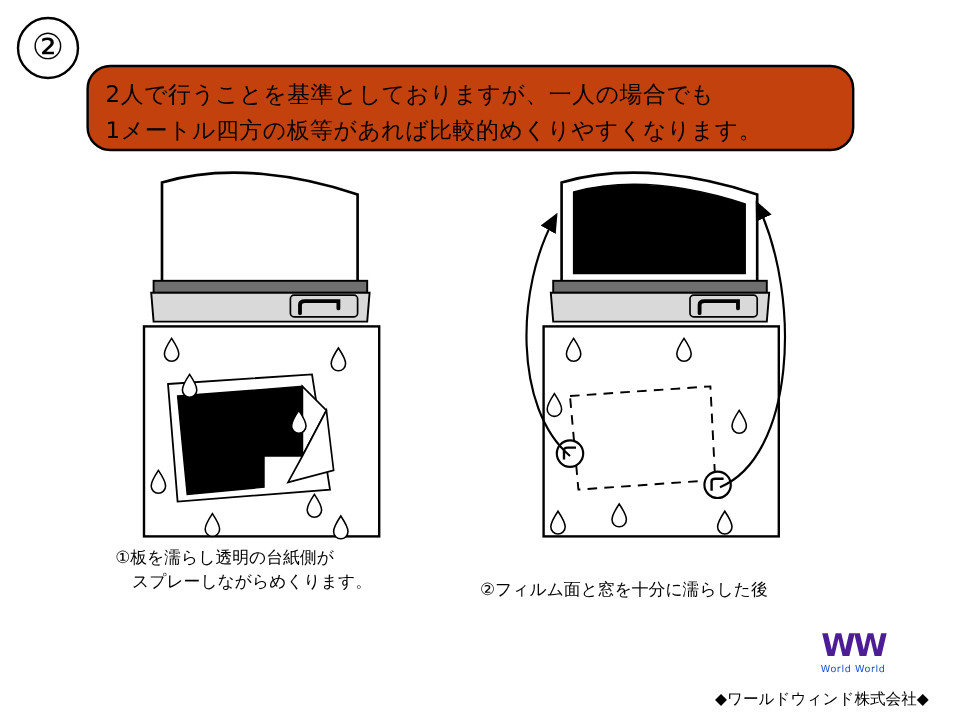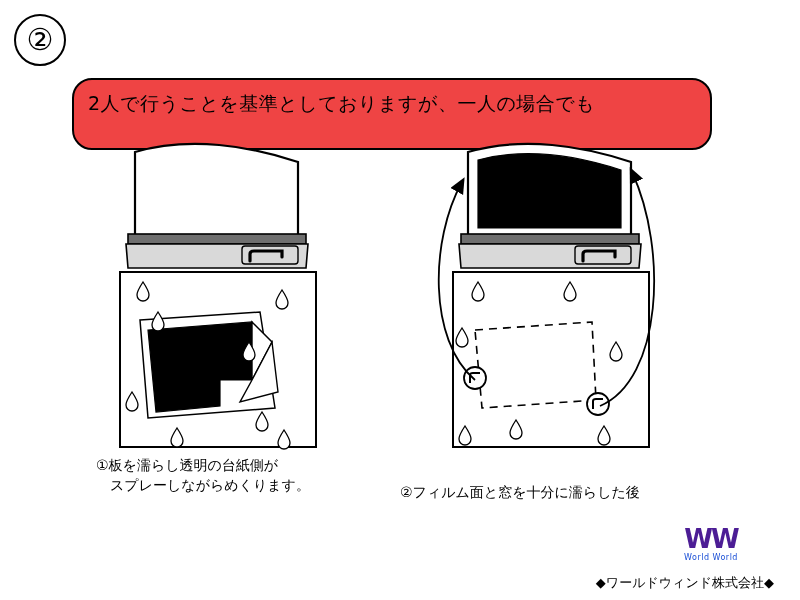--- a/index.html
+++ b/index.html
@@ -36,24 +36,23 @@
   }
   
   .caption-bubble {
     position: absolute;
     left: 72px;
     top: 54px;
     width: 640px;
     height: 72px;
     border: 2px solid #000;
     border-radius: 20px;
-    background: #ef4444;
+    background: #c2410c;
     box-sizing: border-box;
     padding: 8px 14px 0 14px;
-    margin-top: 24px;
   }
   .caption-line {
     font-size: 19px;
     line-height: 30px;
     letter-spacing: 0.5px;
     color: #000;
     white-space: nowrap;
     font-family: "DejaVu Sans", sans-serif;
   }
   
@@ -106,20 +105,21 @@
 <body>
 
 <div id="page">
 
   <div class="step-number">
     <span>②</span>
   </div>
 
   <div class="caption-bubble">
     <div class="caption-line">2人で行うことを基準としておりますが、一人の場合でも</div>
+    <div class="caption-line">1メートル四方の板等があれば比較的めくりやすくなります。</div>
   </div>
 
   <div class="panel" style="left:100px; top:130px; width:240px; height:330px;">
     <svg width="240" height="330" viewBox="0 0 240 330">
 
       <path d="M35 105 L35 22 C 90 6, 150 16, 198 32 L 198 105 Z" fill="#ffffff" stroke="#000000" stroke-width="2.2"></path>
 
       <rect x="28" y="104" width="178" height="10" fill="#6f6f6f" stroke="#000000" stroke-width="1.6"></rect>
 
       <path d="M26 114 L208 114 L206 138 L28 138 Z" fill="#d9d9d9" stroke="#000000" stroke-width="1.6"></path>

